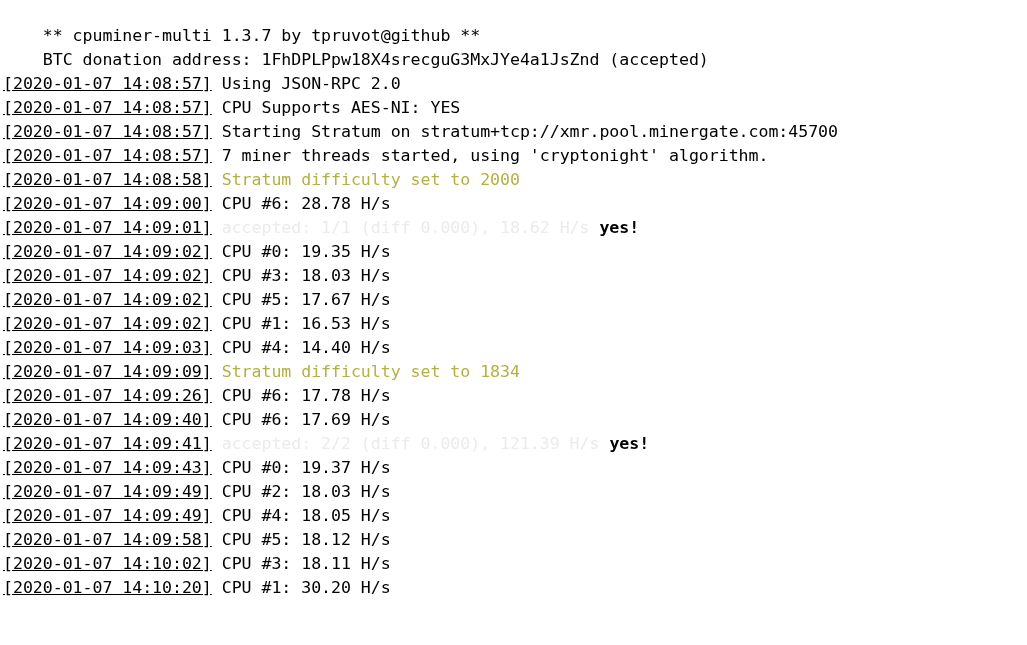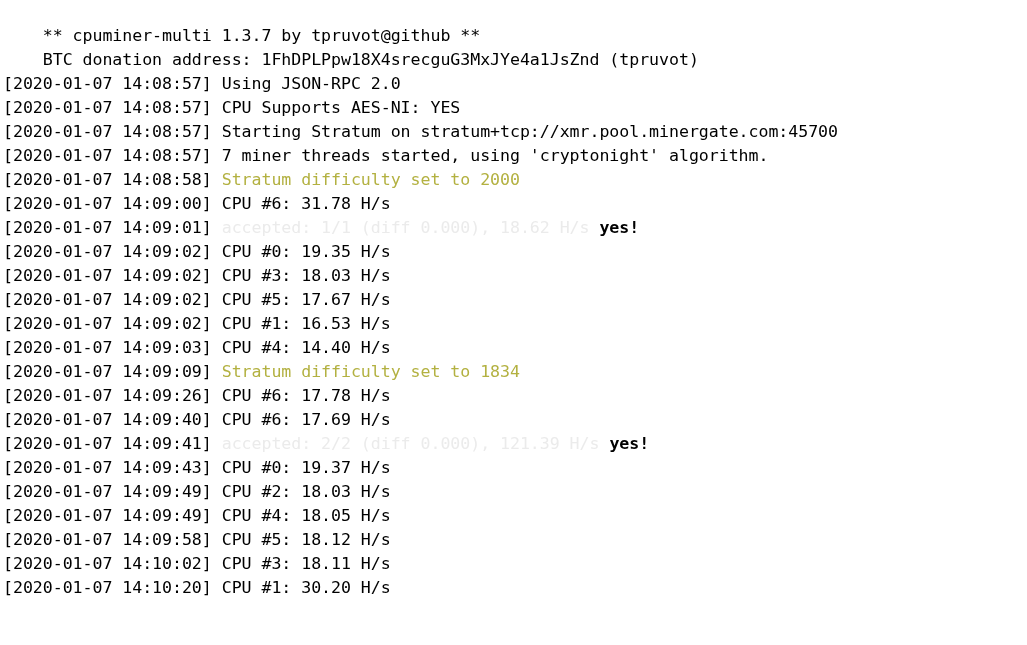--- a/index.html
+++ b/index.html
@@ -35,48 +35,48 @@
   }
   .line.blank {
     height: 24px;
   }
   .line.header {
     color: #000000;
   }
   .seg {
     white-space: pre;
   }
-  .seg.ts       { color: #000000; }
+  .seg.ts       { color: #000000; text-decoration: underline; }
   .seg.normal   { color: #000000; }
   .seg.diff     { color: #b3b141; text-align: center; }
   .seg.accepted { color: #ebebeb; }
   .seg.yes      { color: #000000; font-weight: 700; }
 </style>
 </head>
 <body>
 
 <div id="terminal">
 
   <div class="line header">
     <span class="seg normal">** cpuminer-multi 1.3.7 by tpruvot@github **</span>
   </div>
 
   <div class="line header">
-    <span class="seg normal">BTC donation address: 1FhDPLPpw18X4srecguG3MxJYe4a1JsZnd (tpruvot)</span>
+    <span class="seg normal">BTC donation address: 1FhDPLPpw18X4srecguG3MxJYe4a1JsZnd (accepted)</span>
   </div>
 
   <div class="line blank"></div>
 
   <div id="log-lines">
       <div class="line"><span class="seg ts">[2020-01-07 14:08:57]</span><span class="seg normal"> Using JSON-RPC 2.0</span></div>
       <div class="line"><span class="seg ts">[2020-01-07 14:08:57]</span><span class="seg normal"> CPU Supports AES-NI: YES</span></div>
       <div class="line"><span class="seg ts">[2020-01-07 14:08:57]</span><span class="seg normal"> Starting Stratum on stratum+tcp://xmr.pool.minergate.com:45700</span></div>
       <div class="line"><span class="seg ts">[2020-01-07 14:08:57]</span><span class="seg normal"> 7 miner threads started, using 'cryptonight' algorithm.</span></div>
       <div class="line"><span class="seg ts">[2020-01-07 14:08:58]</span><span class="seg diff"> Stratum difficulty set to 2000</span></div>
-      <div class="line"><span class="seg ts">[2020-01-07 14:09:00]</span><span class="seg normal"> CPU #6: 31.78 H/s</span></div>
+      <div class="line"><span class="seg ts">[2020-01-07 14:09:00]</span><span class="seg normal"> CPU #6: 28.78 H/s</span></div>
       <div class="line"><span class="seg ts">[2020-01-07 14:09:01]</span><span class="seg accepted"> accepted: 1/1 (diff 0.000), 18.62 H/s </span><span class="seg yes">yes!</span></div>
       <div class="line"><span class="seg ts">[2020-01-07 14:09:02]</span><span class="seg normal"> CPU #0: 19.35 H/s</span></div>
       <div class="line"><span class="seg ts">[2020-01-07 14:09:02]</span><span class="seg normal"> CPU #3: 18.03 H/s</span></div>
       <div class="line"><span class="seg ts">[2020-01-07 14:09:02]</span><span class="seg normal"> CPU #5: 17.67 H/s</span></div>
       <div class="line"><span class="seg ts">[2020-01-07 14:09:02]</span><span class="seg normal"> CPU #1: 16.53 H/s</span></div>
       <div class="line"><span class="seg ts">[2020-01-07 14:09:03]</span><span class="seg normal"> CPU #4: 14.40 H/s</span></div>
       <div class="line"><span class="seg ts">[2020-01-07 14:09:09]</span><span class="seg diff"> Stratum difficulty set to 1834</span></div>
       <div class="line"><span class="seg ts">[2020-01-07 14:09:26]</span><span class="seg normal"> CPU #6: 17.78 H/s</span></div>
       <div class="line"><span class="seg ts">[2020-01-07 14:09:40]</span><span class="seg normal"> CPU #6: 17.69 H/s</span></div>
       <div class="line"><span class="seg ts">[2020-01-07 14:09:41]</span><span class="seg accepted"> accepted: 2/2 (diff 0.000), 121.39 H/s </span><span class="seg yes">yes!</span></div>

